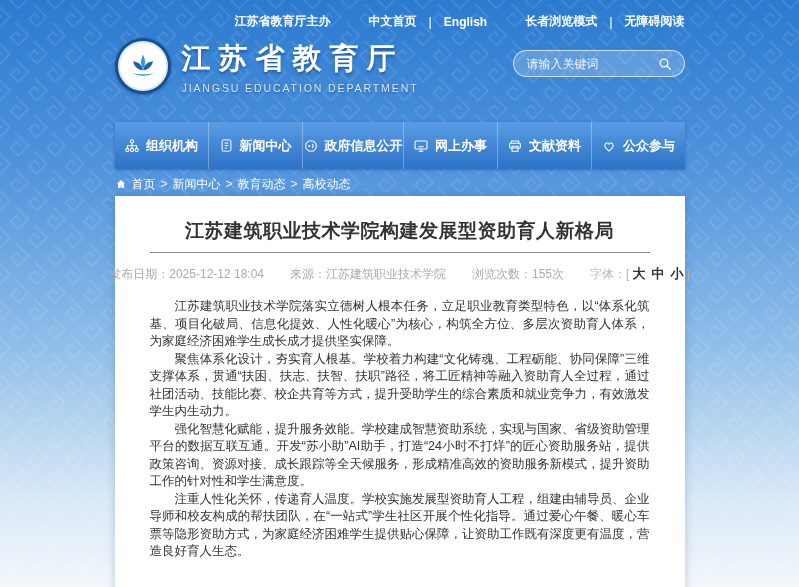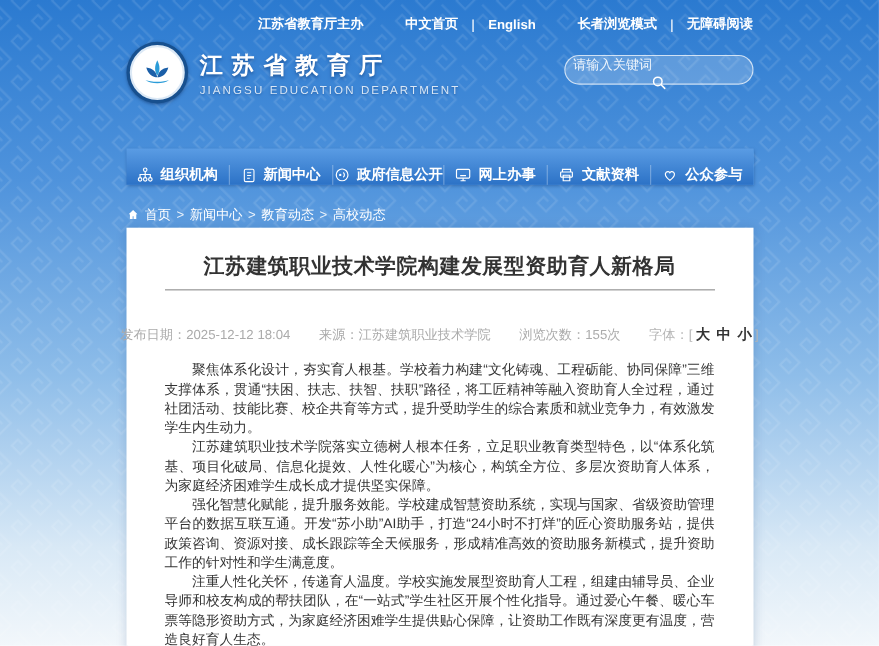--- a/index.html
+++ b/index.html
@@ -20,53 +20,53 @@
   .topbar-inner .sep{opacity:.75;}
 
   
   .header{height:92px;position:relative;}
   .header-inner{width:570px;margin:0 auto;position:relative;height:92px;}
   .logo-group{position:absolute;left:0;top:8px;display:flex;align-items:center;gap:11px;}
   .logo-badge{width:56px;height:56px;border-radius:50%;background:#17508f;
     display:flex;align-items:center;justify-content:center;box-shadow:0 1px 3px rgba(10,40,90,.5);}
   .logo-inner{width:46px;height:46px;border-radius:50%;background:#fff;
     display:flex;align-items:center;justify-content:center;border:2px solid #dce9f6;}
-  .site-name{font-size:21px;font-weight:bold;color:#fff;letter-spacing:8px;white-space:nowrap;
+  .site-name{font-size:29px;font-weight:bold;color:#fff;letter-spacing:8px;white-space:nowrap;
     text-shadow:0 2px 3px rgba(10,50,110,.55);}
   .site-name-en{font-size:10.5px;letter-spacing:1.9px;color:#d9e7f6;margin-top:3px;
     text-shadow:0 1px 2px rgba(10,50,110,.45);text-align:right;}
   .search-box{position:absolute;right:0;top:20px;width:172px;height:27px;border-radius:14px;
     border:1px solid rgba(255,255,255,.7);background:rgba(255,255,255,.2);
-    display:flex;align-items:center;padding:0 11px;box-sizing:border-box;flex-direction:column;}
+    display:flex;align-items:center;padding:0 11px;box-sizing:border-box;}
   .search-box input{flex:1;border:none;outline:none;background:transparent;color:#fff;font-size:12px;min-width:0;}
   .search-box input::placeholder{color:rgba(255,255,255,.9);}
   .search-btn{display:flex;align-items:center;cursor:pointer;}
 
   
-  .navbar{width:570px;margin:13px auto;height:33px;display:flex;
-    background:linear-gradient(#5a9ce4,#2c72c6);box-shadow:0 1px 3px rgba(0,40,100,.35);align-items:flex-end;}
+  .navbar{width:570px;margin:0 auto;height:47px;display:flex;
+    background:linear-gradient(#5a9ce4,#2c72c6);box-shadow:0 1px 3px rgba(0,40,100,.35);}
   .nav-item{flex:1;display:flex;align-items:center;justify-content:center;gap:6px;color:#fff;
     font-size:13px;font-weight:bold;border-right:1px solid rgba(255,255,255,.32);cursor:pointer;white-space:nowrap;}
   .nav-item:last-child{border-right:none;}
   .nav-ic{display:flex;align-items:center;}
 
   
   .breadcrumb{width:570px;margin:1px auto;display:flex;align-items:center;gap:5px;color:#fff;
     font-size:12px;height:25px;padding-top:3px;box-sizing:border-box;}
   .breadcrumb a{color:#fff;text-decoration:none;cursor:pointer;}
   .crumb-sep{opacity:.9;}
 
   
   .card{width:570px;margin:0 auto;background:#fff;min-height:410px;box-sizing:border-box;
     padding:18px 35px 14px;box-shadow:0 0 9px rgba(20,60,120,.22);}
   .article-title{font-size:19px;font-weight:bold;color:#333;text-align:center;margin:4px 0 8px;letter-spacing:.5px;}
   .title-divider{border-top:1px solid #8c8c8c;}
   .meta{display:flex;justify-content:center;flex-wrap:nowrap;gap:26px;color:#ababab;font-size:12px;
     padding:12px 0 2px;white-space:nowrap;}
-  .meta .seg{display:flex;align-items:center;margin-top:19px;}
+  .meta .seg{display:flex;align-items:center;}
   .font-sizes{color:#b5b5b5;}
   .font-sizes .size{color:#333;font-weight:bold;margin:0 3px;cursor:pointer;font-size:13px;}
 
   .article-body{margin-top:13px;color:#333;font-size:12.5px;line-height:17.5px;}
   .article-body p{margin:0;text-indent:2em;text-align:justify;}
 </style>
 </head>
 <body>
 
 <svg class="bg-pattern">
@@ -221,21 +221,21 @@
         <span>字体：</span>
         <span>[</span>
         <span class="size">大</span>
         <span class="size">中</span>
         <span class="size">小</span>
         <span>]</span>
       </span>
     </div>
 
     <div class="article-body">
+      <p>江苏建筑职业技术学院落实立德树人根本任务，立足职业教育类型特色，以“体系化筑基、项目化破局、信息化提效、人性化暖心”为核心，构筑全方位、多层次资助育人体系，为家庭经济困难学生成长成才提供坚实保障。</p>
       <p>聚焦体系化设计，夯实育人根基。学校着力构建“文化铸魂、工程砺能、协同保障”三维支撑体系，贯通“扶困、扶志、扶智、扶职”路径，将工匠精神等融入资助育人全过程，通过社团活动、技能比赛、校企共育等方式，提升受助学生的综合素质和就业竞争力，有效激发学生内生动力。</p>
-      <p>江苏建筑职业技术学院落实立德树人根本任务，立足职业教育类型特色，以“体系化筑基、项目化破局、信息化提效、人性化暖心”为核心，构筑全方位、多层次资助育人体系，为家庭经济困难学生成长成才提供坚实保障。</p>
       <p>强化智慧化赋能，提升服务效能。学校建成智慧资助系统，实现与国家、省级资助管理平台的数据互联互通。开发“苏小助”AI助手，打造“24小时不打烊”的匠心资助服务站，提供政策咨询、资源对接、成长跟踪等全天候服务，形成精准高效的资助服务新模式，提升资助工作的针对性和学生满意度。</p>
       <p>注重人性化关怀，传递育人温度。学校实施发展型资助育人工程，组建由辅导员、企业导师和校友构成的帮扶团队，在“一站式”学生社区开展个性化指导。通过爱心午餐、暖心车票等隐形资助方式，为家庭经济困难学生提供贴心保障，让资助工作既有深度更有温度，营造良好育人生态。</p>
     </div>
 
   </div>
 
 </div>
 
 </body></html>

